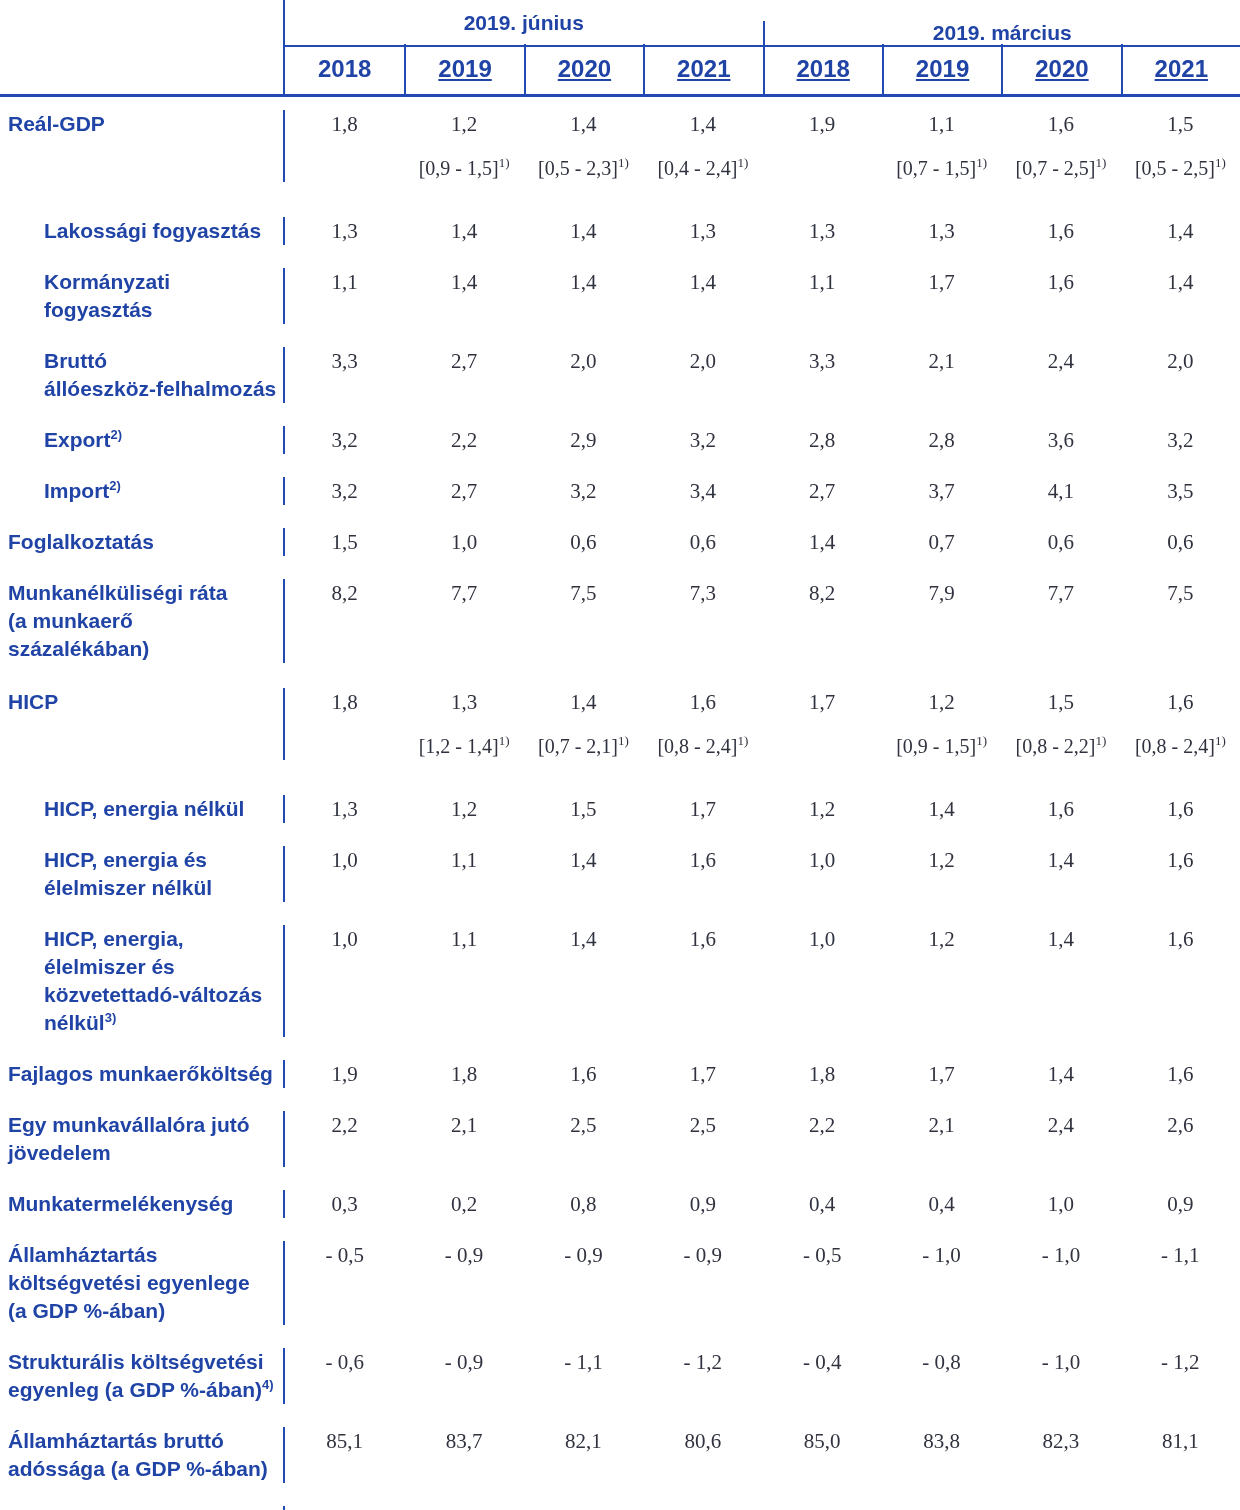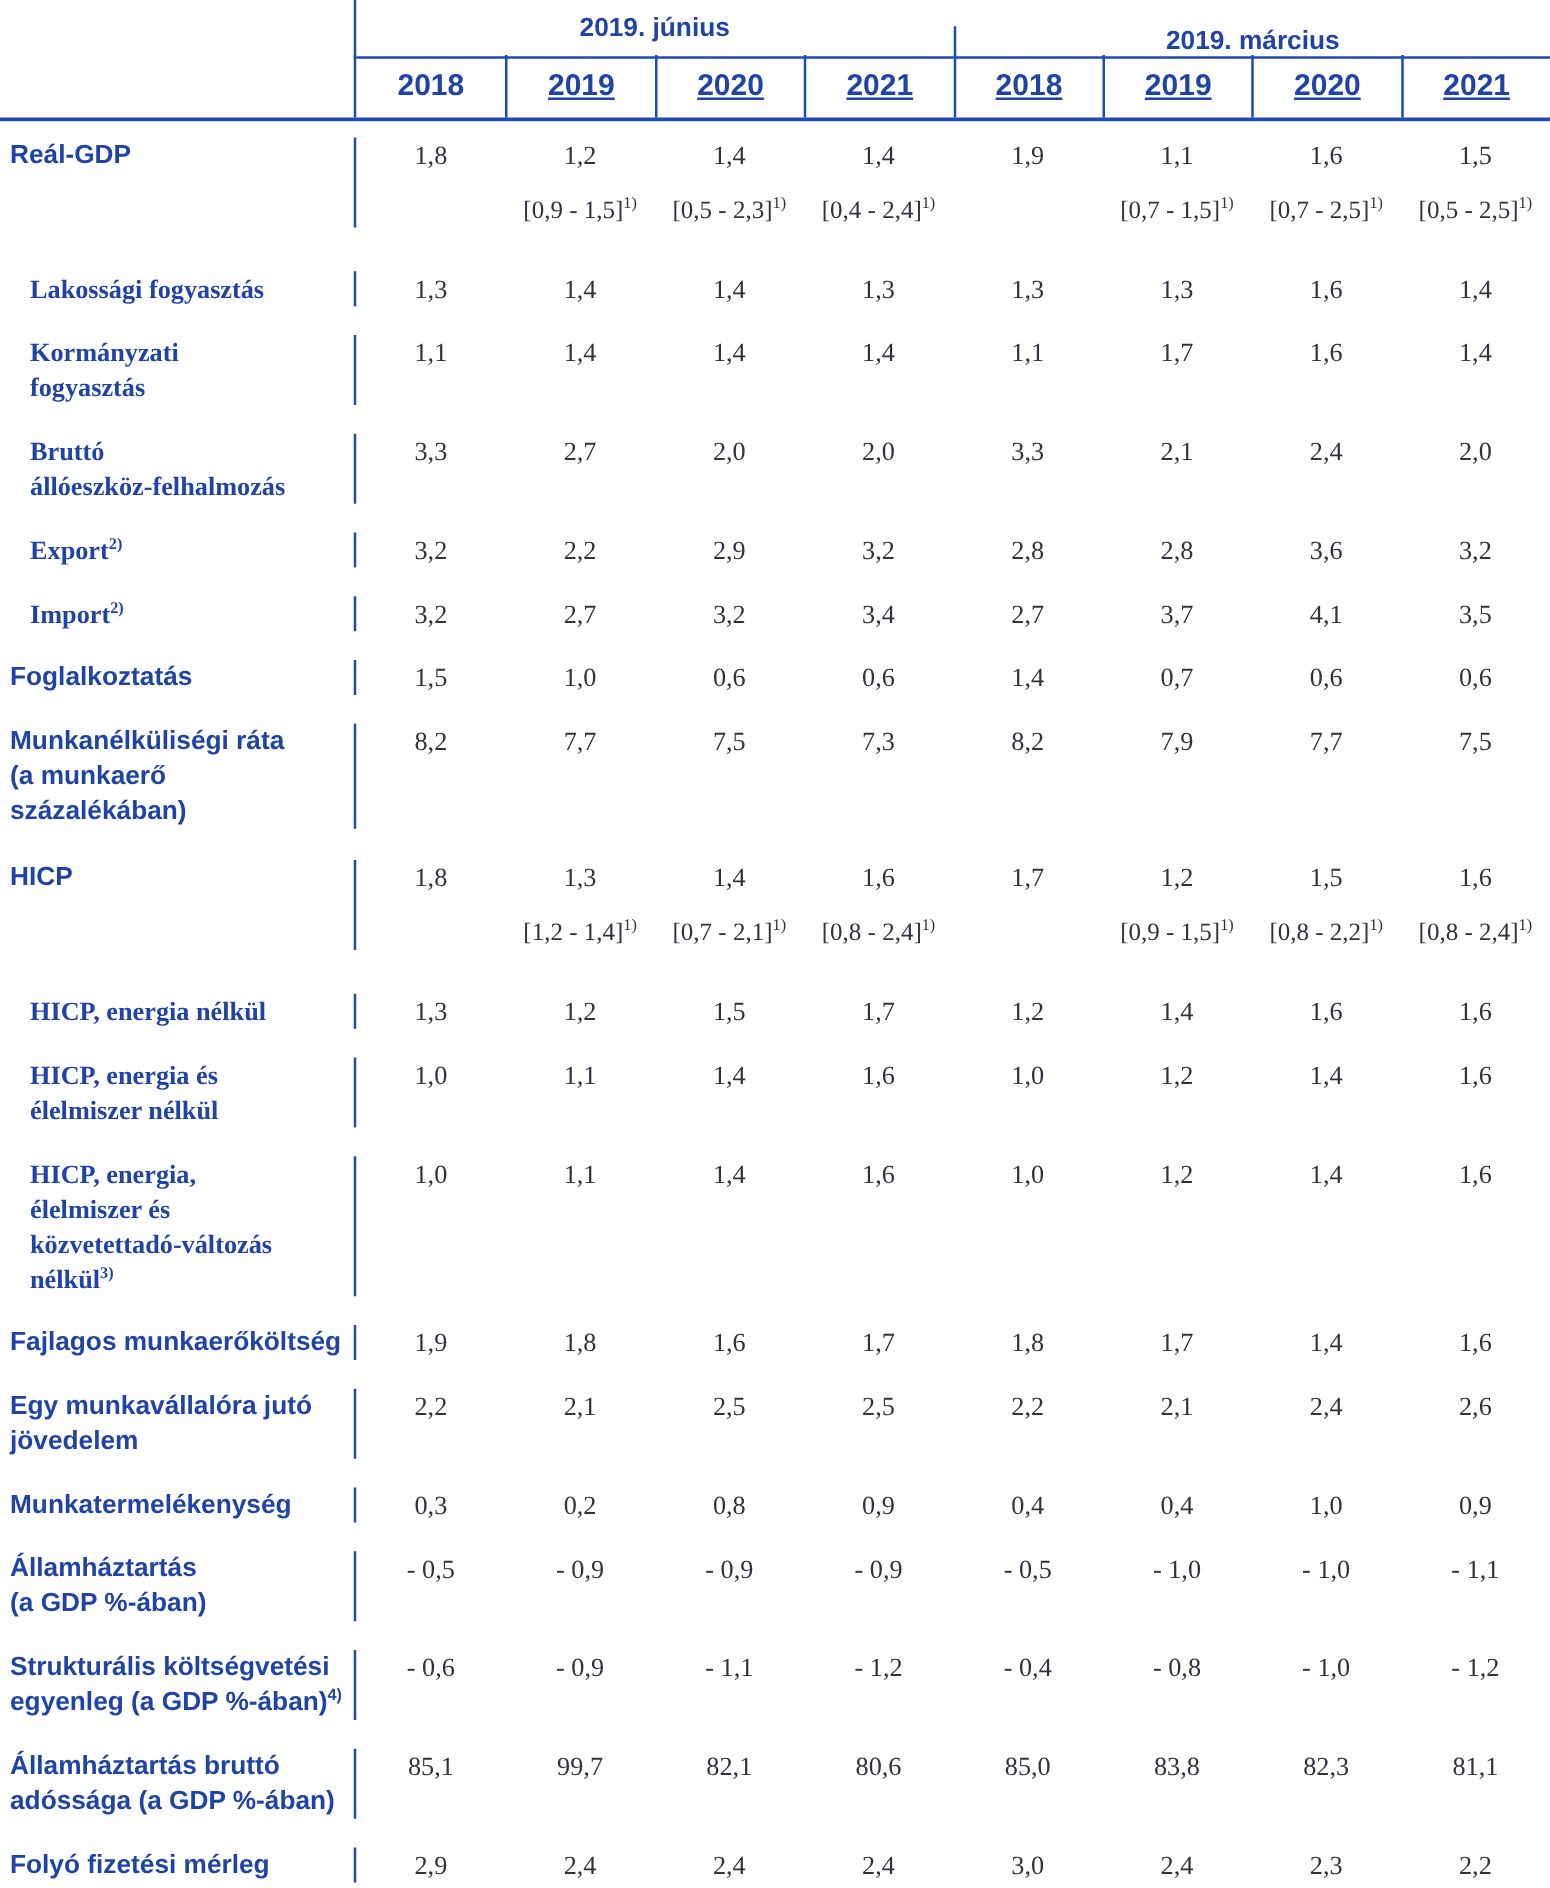--- a/index.html
+++ b/index.html
@@ -31,21 +31,21 @@
   }
   .gsep { border-left: 2px solid var(--border); margin-top: 21px; }
   .year {
     display: flex; align-items: center; justify-content: center;
     font-weight: bold; font-size: 24px;
   }
   .ysep { border-left: 2px solid var(--border); text-decoration: underline; }
   .trow.data { padding: 11px 0 12px 0; }
   .trow.data.has-range { padding-top: 13px; padding-bottom: 24px; }
   .cell.label { padding-left: 8px; font-weight: bold; font-size: 21px; }
-  .cell.label.indent { padding-left: 24px; font-family: Liberation Serif, serif; }
+  .cell.label.indent { padding-left: 44px; }
   .label-line { line-height: 28px; white-space: nowrap; }
   .cell.val {
     text-align: center;
     font-family: "Liberation Serif", serif;
     color: var(--value);
     font-size: 21px;
   }
   .value { line-height: 28px; }
   .range {
     margin-top: 16px;
@@ -531,20 +531,21 @@
     <div class="cell val">
           <div class="value">1,0</div>
         </div>
     <div class="cell val">
           <div class="value">0,9</div>
         </div>
   </div>
       <div class="trow data">
     <div class="cell label">
           <div class="label-line">Államháztartás</div>
+          <div class="label-line">költségvetési egyenlege</div>
           <div class="label-line">(a GDP %-ában)</div>
         </div>
     <div class="cell val">
           <div class="value">- 0,5</div>
         </div>
     <div class="cell val">
           <div class="value">- 0,9</div>
         </div>
     <div class="cell val">
           <div class="value">- 0,9</div>
@@ -597,21 +598,21 @@
   </div>
       <div class="trow data">
     <div class="cell label">
           <div class="label-line">Államháztartás bruttó</div>
           <div class="label-line">adóssága (a GDP %-ában)</div>
         </div>
     <div class="cell val">
           <div class="value">85,1</div>
         </div>
     <div class="cell val">
-          <div class="value">99,7</div>
+          <div class="value">83,7</div>
         </div>
     <div class="cell val">
           <div class="value">82,1</div>
         </div>
     <div class="cell val">
           <div class="value">80,6</div>
         </div>
     <div class="cell val">
           <div class="value">85,0</div>
         </div>

